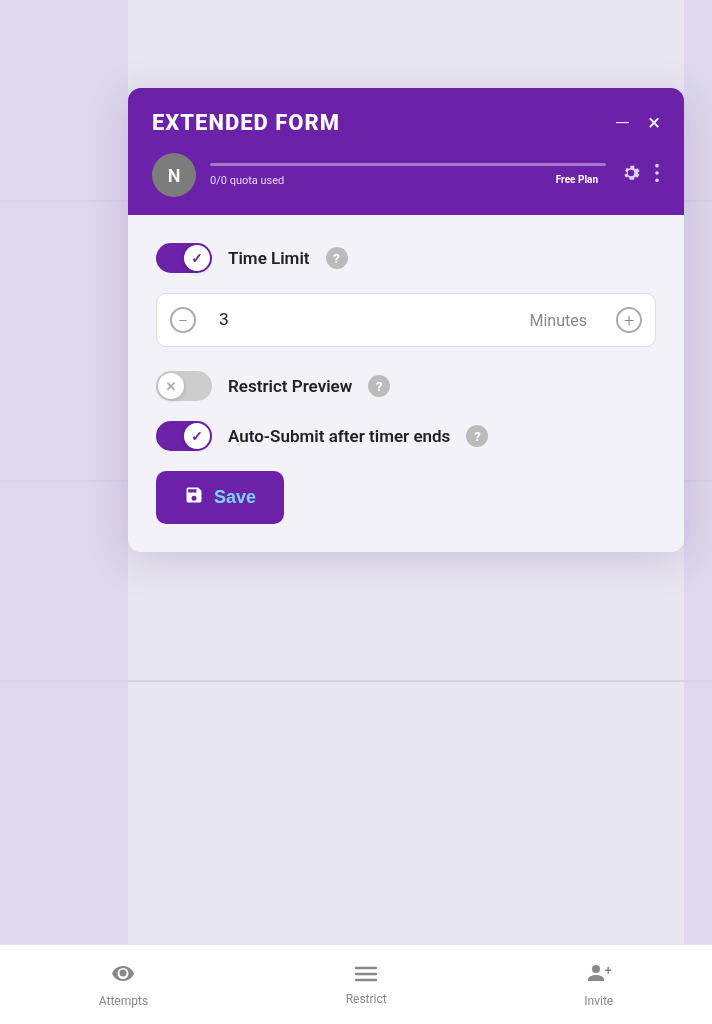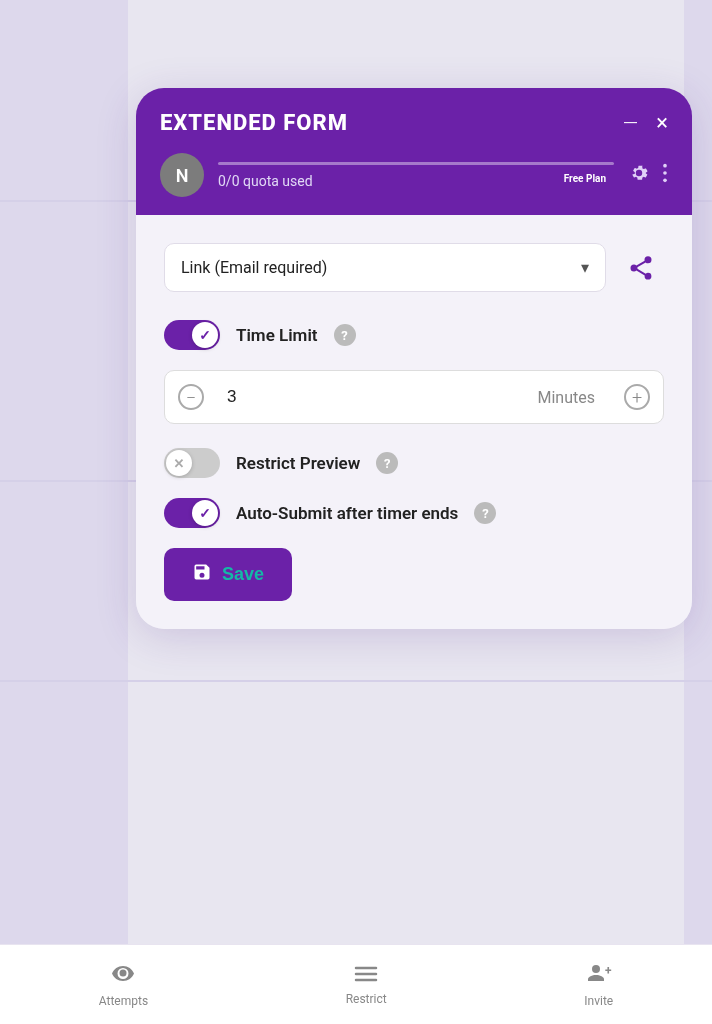--- a/index.html
+++ b/index.html
@@ -22,23 +22,23 @@
       position: absolute;
       left: 0;
       right: 0;
       height: 2px;
       background: #d5d0e8;
     }
 
     .modal-wrapper {
       position: absolute;
       top: 88px;
-      left: 136px;
+      left: 128px;
       width: 556px;
-      border-radius: 28px;
+      border-radius: 13px;
       overflow: hidden;
       box-shadow: 0 8px 40px rgba(80,40,140,0.18);
     }
 
     
     .modal-header {
       background: #6b21a8;
       padding: 22px 24px 18px 24px;
       display: flex;
       flex-direction: column;
@@ -112,21 +112,21 @@
 
     .quota-bar-fill {
       height: 3px;
       background: #fff;
       border-radius: 2px;
       width: 0%;
     }
 
     .quota-text {
       color: #e0d8f5;
-      font-size: 14px;
+      font-size: 11px;
     }
 
     .plan-text {
       color: #fff;
       font-size: 10px;
       font-weight: 700;
       margin-left: auto;
       margin-right: 8px;
     }
 
@@ -330,21 +330,21 @@
       color: #888;
       padding-right: 16px;
     }
 
     
     .save-btn {
       display: flex;
       align-items: center;
       gap: 10px;
       background: #6b21a8;
-      color: #14b8a6;
+      color: #7dd3fc;
       border: none;
       border-radius: 10px;
       padding: 14px 28px;
       font-size: 18px;
       font-weight: 700;
       cursor: pointer;
       margin-top: 8px;
     }
 
     .save-icon {
@@ -456,31 +456,20 @@
             <circle cx="3" cy="12" r="2"></circle>
             <circle cx="3" cy="20" r="2"></circle>
           </svg>
         </span>
       </div>
     </div>
   </div>
 
   <div class="modal-body">
 
-    <div class="share-row">
-      <div class="share-dropdown">
-        <span class="share-dropdown-text">Link (Email required)</span>
-        <span class="chevron-icon">▾</span>
-      </div>
-      <div class="share-icon-btn">
-        <svg width="28" height="28" viewBox="0 0 24 24" fill="#6b21a8">
-          <path d="M18 16.08c-.76 0-1.44.3-1.96.77L8.91 12.7c.05-.23.09-.46.09-.7s-.04-.47-.09-.7l7.05-4.11c.54.5 1.25.81 2.04.81a3 3 0 0 0 0-6 3 3 0 0 0-3 3c0 .24.04.47.09.7L8.04 9.81A2.99 2.99 0 0 0 6 9a3 3 0 0 0 0 6c.79 0 1.5-.31 2.04-.81l7.12 4.15c-.05.21-.08.43-.08.66a2.92 2.92 0 0 0 2.92 2.92 2.92 2.92 0 0 0 0-5.84z"></path>
-        </svg>
-      </div>
-    </div>
 
     <div class="toggle-row">
       <div class="toggle">
         <div class="toggle-track on"></div>
         <div class="toggle-thumb on">
           <span class="check-mark">✓</span>
         </div>
       </div>
       <span class="toggle-label">Time Limit</span>
       <div class="help-icon">?</div>

